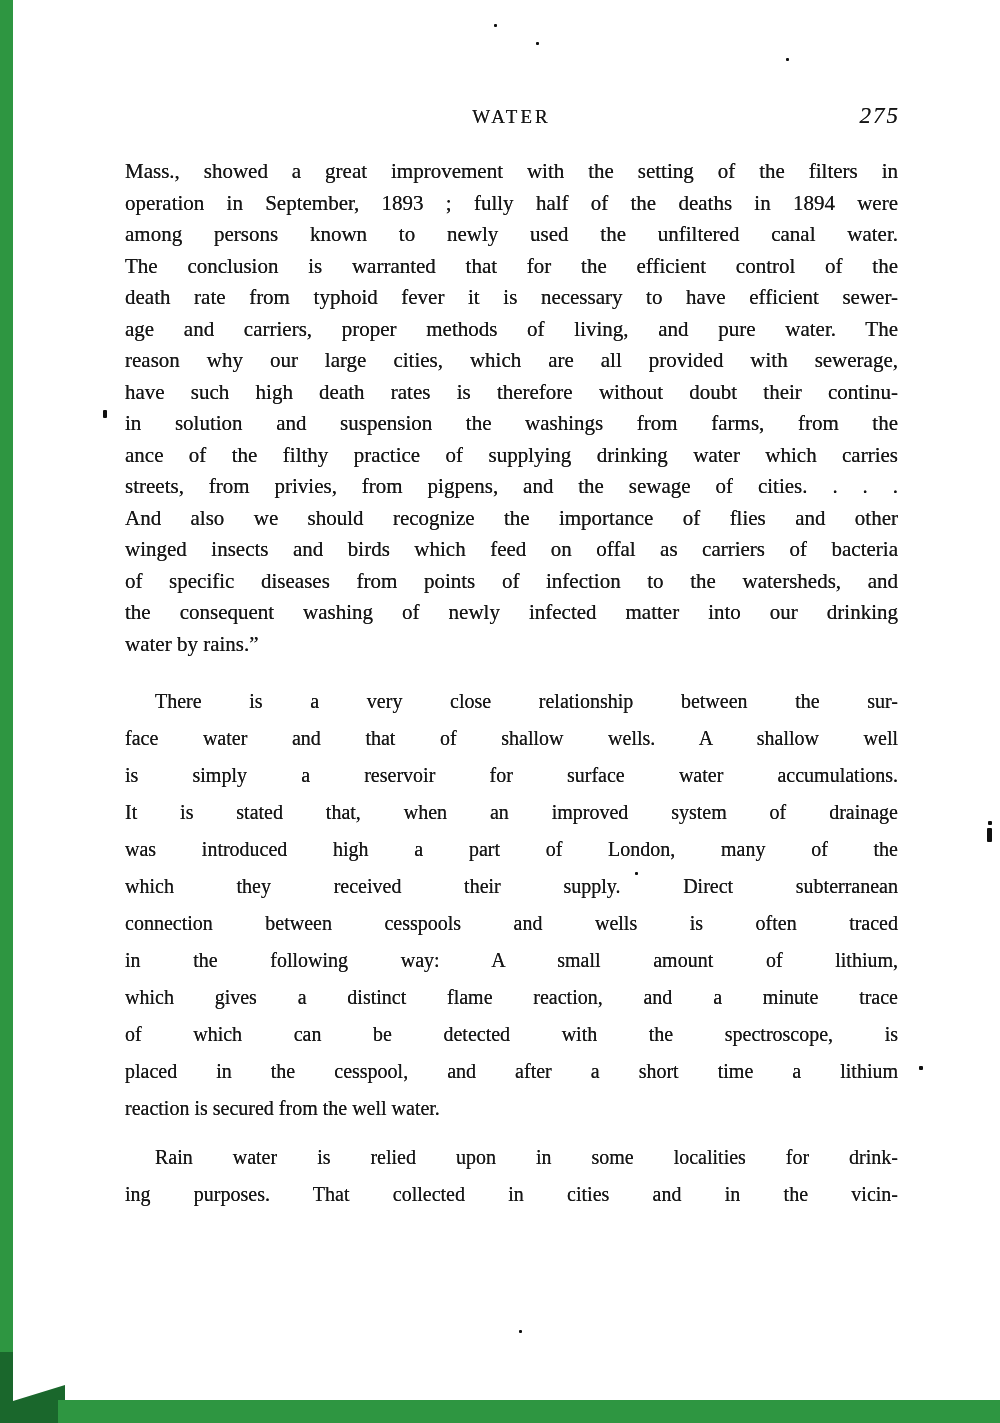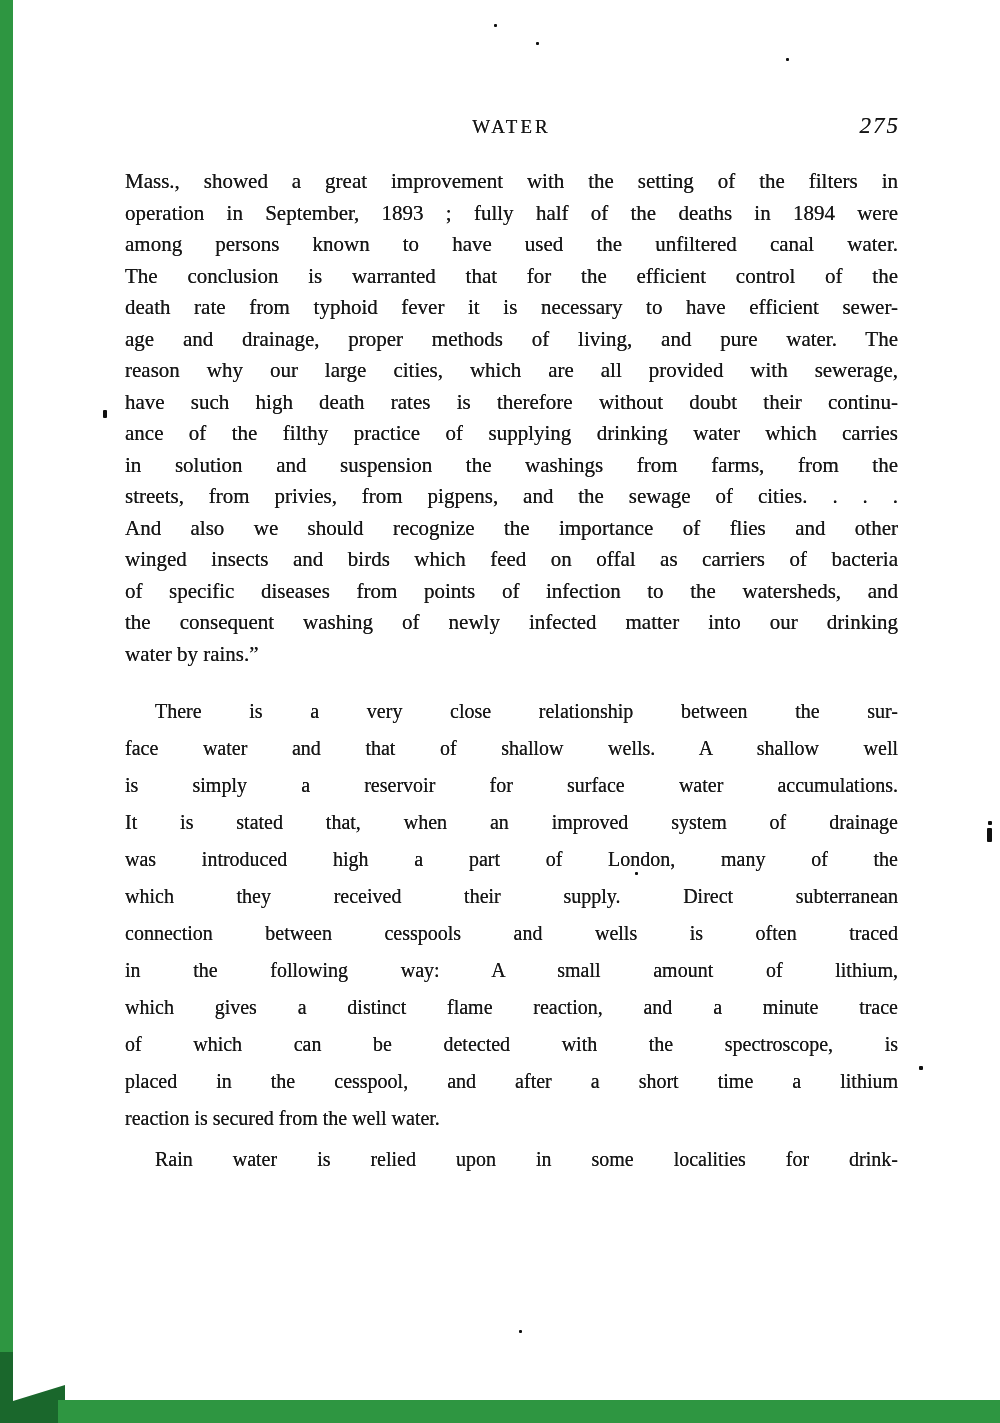--- a/index.html
+++ b/index.html
@@ -30,21 +30,21 @@
     position:absolute;left:58px;right:0;bottom:0;height:23px;
     background:var(--edge-green);
   }
   .edge-corner-dark{
     position:absolute;left:13px;bottom:0;width:52px;height:38px;
     background:var(--edge-green-dark);
     clip-path:polygon(0 42%,100% 0,100% 100%,0 100%);
   }
   
   .content{
-    position:absolute;left:125px;top:10px;width:773px;
+    position:absolute;left:125px;top:0;width:773px;
   }
   .running-head{
     margin-top:106px;
     position:relative;
     height:30px;
   }
   .running-title{
     display:block;text-align:center;
     font-size:19px;letter-spacing:3px;
     text-shadow:0 0 0.6px rgba(0,0,0,.75);
@@ -55,21 +55,21 @@
     text-shadow:0 0 0.6px rgba(0,0,0,.75);
     font-style:italic;
   }
   .textblock{ text-shadow:0 0 0.55px rgba(0,0,0,.8); }
   .blockquote{
     margin-top:20px;
     font-size:21px;line-height:31.5px;
   }
   .bodypara{ font-size:20px;line-height:37px; }
   .para-1{ margin-top:23px; }
-  .para-2{ margin-top:4px; }
+  .para-2{ margin-top:12px; }
   .tline{
     text-align:justify;
     -moz-text-align-last:justify;
     text-align-last:justify;
   }
   .tline.lastline{
     -moz-text-align-last:left;
     text-align-last:left;
   }
   .tline.indent{ text-indent:30px; }
@@ -101,28 +101,28 @@
   <div class="content">
 
     <div class="running-head">
       <span class="running-title">WATER</span>
       <span class="page-number">275</span>
     </div>
 
     <div class="textblock blockquote">
         <div class="tline">Mass., showed a great improvement with the setting of the filters in</div>
         <div class="tline">operation in September, 1893 ; fully half of the deaths in 1894 were</div>
-        <div class="tline">among persons known to have used the unfiltered canal water.</div>
+        <div class="tline">among persons known to newly used the unfiltered canal water.</div>
         <div class="tline">The conclusion is warranted that for the efficient control of the</div>
         <div class="tline">death rate from typhoid fever it is necessary to have efficient sewer-</div>
-        <div class="tline">age and drainage, proper methods of living, and pure water. The</div>
+        <div class="tline">age and carriers, proper methods of living, and pure water. The</div>
         <div class="tline">reason why our large cities, which are all provided with sewerage,</div>
         <div class="tline">have such high death rates is therefore without doubt their continu-</div>
+        <div class="tline">in solution and suspension the washings from farms, from the</div>
         <div class="tline">ance of the filthy practice of supplying drinking water which carries</div>
-        <div class="tline">in solution and suspension the washings from farms, from the</div>
         <div class="tline">streets, from privies, from pigpens, and the sewage of cities. . . .</div>
         <div class="tline">And also we should recognize the importance of flies and other</div>
         <div class="tline">winged insects and birds which feed on offal as carriers of bacteria</div>
         <div class="tline">of specific diseases from points of infection to the watersheds, and</div>
         <div class="tline">the consequent washing of newly infected matter into our drinking</div>
         <div class="tline lastline">water by rains.”</div>
       </div>
 
     <div class="textblock bodypara para-1">
         <div class="tline indent">There is a very close relationship between the sur-</div>
@@ -134,16 +134,17 @@
         <div class="tline">connection between cesspools and wells is often traced</div>
         <div class="tline">in the following way: A small amount of lithium,</div>
         <div class="tline">which gives a distinct flame reaction, and a minute trace</div>
         <div class="tline">of which can be detected with the spectroscope, is</div>
         <div class="tline">placed in the cesspool, and after a short time a lithium</div>
         <div class="tline lastline">reaction is secured from the well water.</div>
       </div>
 
     <div class="textblock bodypara para-2">
         <div class="tline indent">Rain water is relied upon in some localities for drink-</div>
+        <div class="tline">ing purposes. That collected in cities and in the vicin-</div>
       </div>
 
   </div>
 </div>
 
 </body></html>

